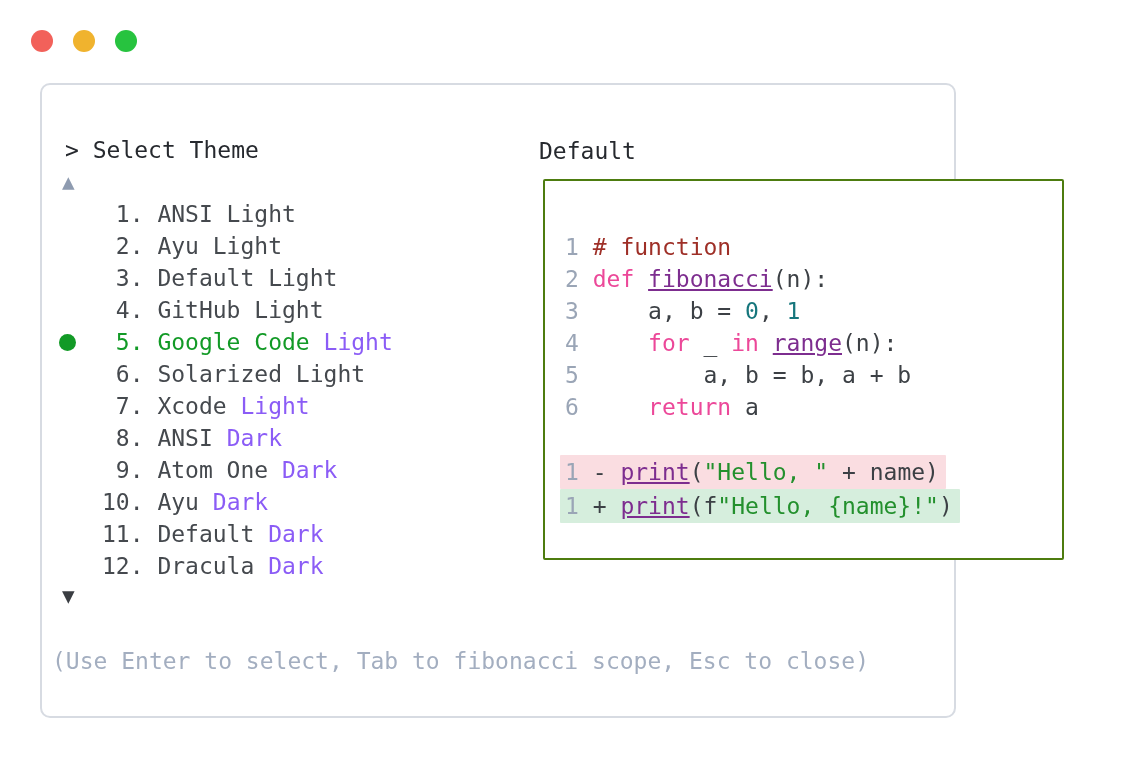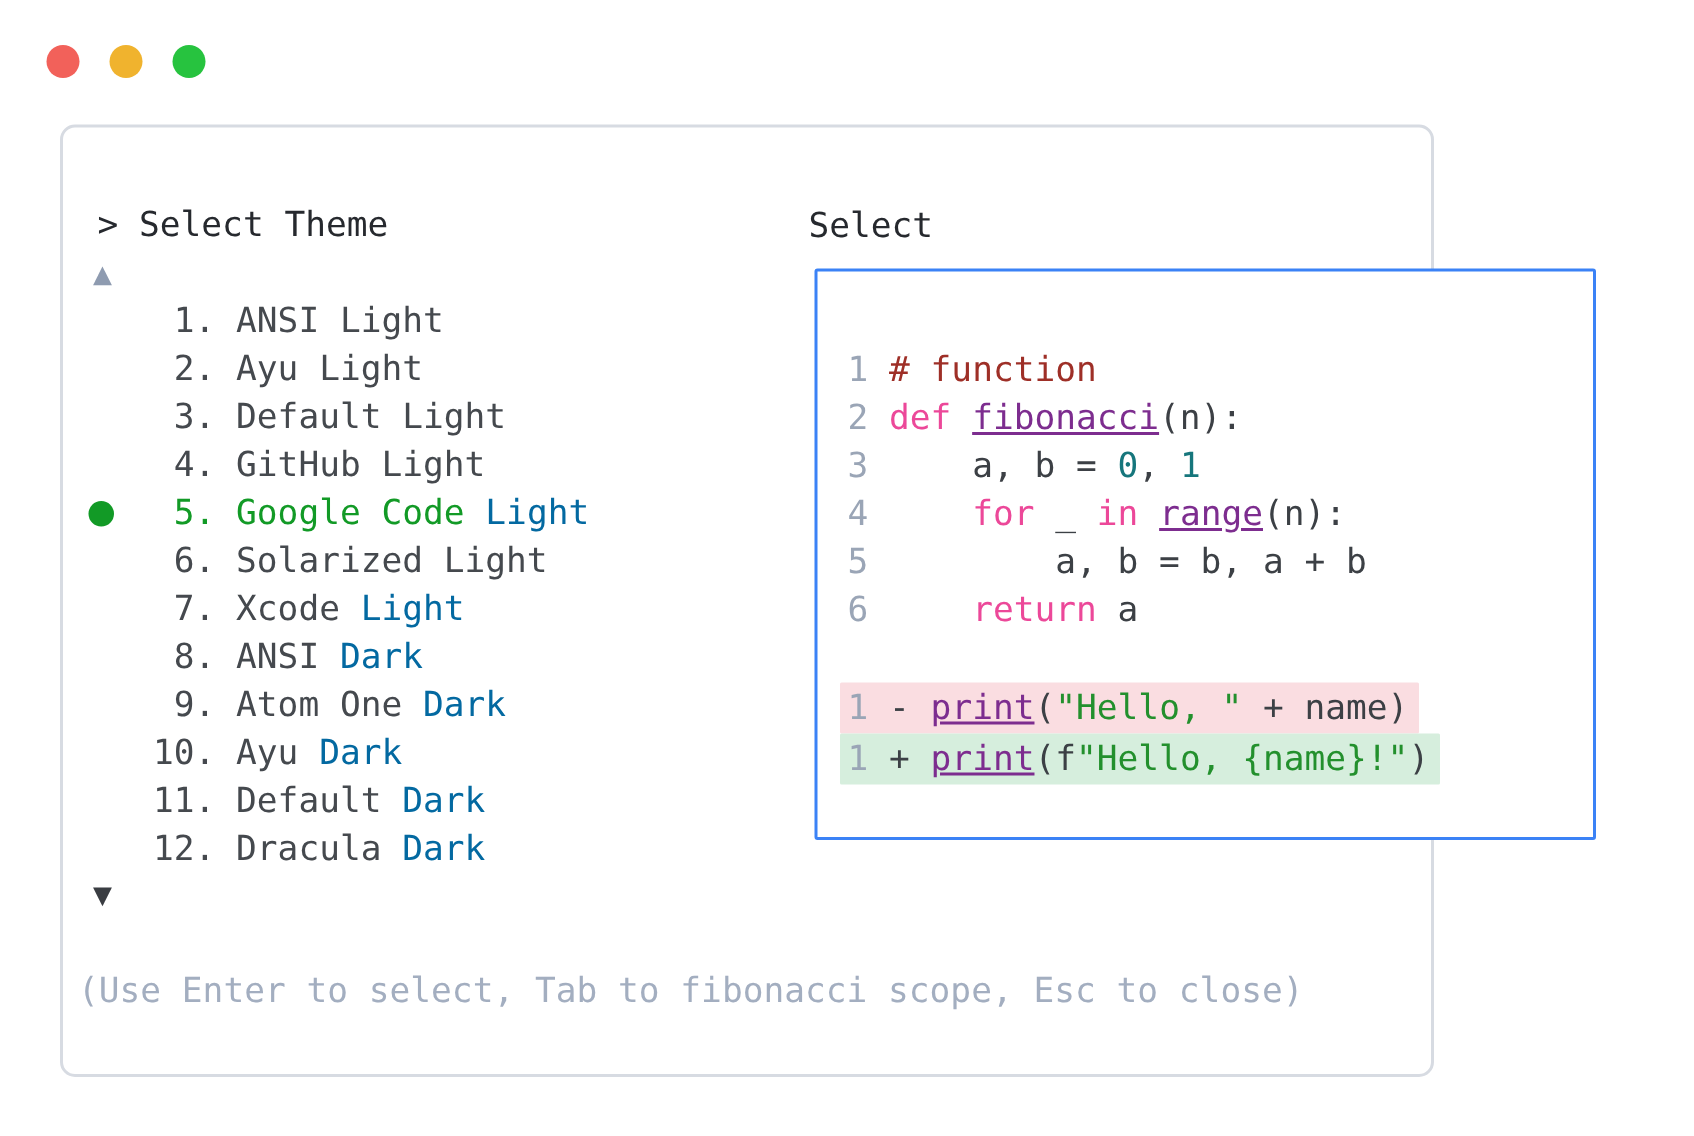--- a/index.html
+++ b/index.html
@@ -37,41 +37,41 @@
     position: absolute; left: 23px; top: 49px;
     color: #26292e;
   }
   .arrow { position: absolute; left: 20px; font-size: 21px; line-height: 32px; }
   .arrow-up { top: 81px; color: #8e9bb0; }
   .arrow-down { top: 495px; color: #3a3d42; }
 
   .theme-list { position: absolute; left: 60px; top: 113px; }
   .theme-row { color: #45494e; }
   .theme-row .sel { color: #129a26; }
-  .theme-row .muted { color: #0369a1; }
+  .theme-row .muted { color: #8b5cf6; }
 
   .selected-bullet {
     position: absolute; left: 17px; top: 249px;
     width: 17px; height: 17px; border-radius: 50%;
   }
 
   .hint {
     position: absolute; left: 10px; top: 560px;
     color: #a3aec0;
   }
 
   
   .preview-label {
     position: absolute; left: 497px; top: 50px;
     color: #26292e;
   }
   .preview-box {
     position: absolute; left: 501px; top: 94px;
     width: 521px; height: 381px;
-    border: 2px solid #3b82f6;
+    border: 2px solid #4d7c0f;
     border-radius: 2px;
     background: #ffffff;
   }
   .code-block { position: absolute; left: 20px; top: 50px; }
   .code-line { color: #3c4045; min-height: 32px; }
   .ln { color: #9aa5b6; }
   .tok-plain    { color: #3c4045; }
   .tok-comment  { color: #9e2f27; }
   .tok-keyword  { color: #ec4899; }
   .tok-function { color: #7d2d8f; text-decoration: underline; }
@@ -99,20 +99,20 @@
     <div class="mono arrow arrow-up">▲</div>
 
     <div class="mono theme-list" id="theme-list"><div class="theme-row"><span class="main"> 1. ANSI Light</span></div><div class="theme-row"><span class="main"> 2. Ayu Light</span></div><div class="theme-row"><span class="main"> 3. Default Light</span></div><div class="theme-row"><span class="main"> 4. GitHub Light</span></div><div class="theme-row"><span class="sel"> 5. Google Code</span><span class="muted"> Light</span></div><div class="theme-row"><span class="main"> 6. Solarized Light</span></div><div class="theme-row"><span class="main"> 7. Xcode</span><span class="muted"> Light</span></div><div class="theme-row"><span class="main"> 8. ANSI</span><span class="muted"> Dark</span></div><div class="theme-row"><span class="main"> 9. Atom One</span><span class="muted"> Dark</span></div><div class="theme-row"><span class="main">10. Ayu</span><span class="muted"> Dark</span></div><div class="theme-row"><span class="main">11. Default</span><span class="muted"> Dark</span></div><div class="theme-row"><span class="main">12. Dracula</span><span class="muted"> Dark</span></div></div>
 
     <div class="selected-bullet" style="background-color: rgb(18, 154, 38);"></div>
 
     <div class="mono arrow arrow-down">▼</div>
 
     <div class="mono hint">(Use Enter to select, Tab to fibonacci scope, Esc to close)</div>
 
-    <div class="mono preview-label">Select</div>
+    <div class="mono preview-label">Default</div>
 
     <div class="preview-box">
       <div class="mono code-block" id="code-block"><div class="code-line"><span class="ln">1 </span><span class="tok-comment"># function</span></div><div class="code-line"><span class="ln">2 </span><span class="tok-keyword">def </span><span class="tok-function">fibonacci</span><span class="tok-plain">(n):</span></div><div class="code-line"><span class="ln">3 </span><span class="tok-plain">    a, b = </span><span class="tok-number">0</span><span class="tok-plain">, </span><span class="tok-number">1</span></div><div class="code-line"><span class="ln">4 </span><span class="tok-plain">    </span><span class="tok-keyword">for</span><span class="tok-plain"> _ </span><span class="tok-keyword">in</span><span class="tok-plain"> </span><span class="tok-function">range</span><span class="tok-plain">(n):</span></div><div class="code-line"><span class="ln">5 </span><span class="tok-plain">        a, b = b, a + b</span></div><div class="code-line"><span class="ln">6 </span><span class="tok-plain">    </span><span class="tok-keyword">return</span><span class="tok-plain"> a</span></div><div class="code-line"></div><div class="code-line"><span class="hl hl-removed"><span class="ln">1 </span><span class="tok-plain">- </span><span class="tok-function">print</span><span class="tok-plain">(</span><span class="tok-string">"Hello, "</span><span class="tok-plain"> + name)</span></span></div><div class="code-line"><span class="hl hl-added"><span class="ln">1 </span><span class="tok-plain">+ </span><span class="tok-function">print</span><span class="tok-plain">(f</span><span class="tok-string">"Hello, {name}!"</span><span class="tok-plain">)</span></span></div></div>
     </div>
 
   </div>
 </div>
 
 </body></html>

